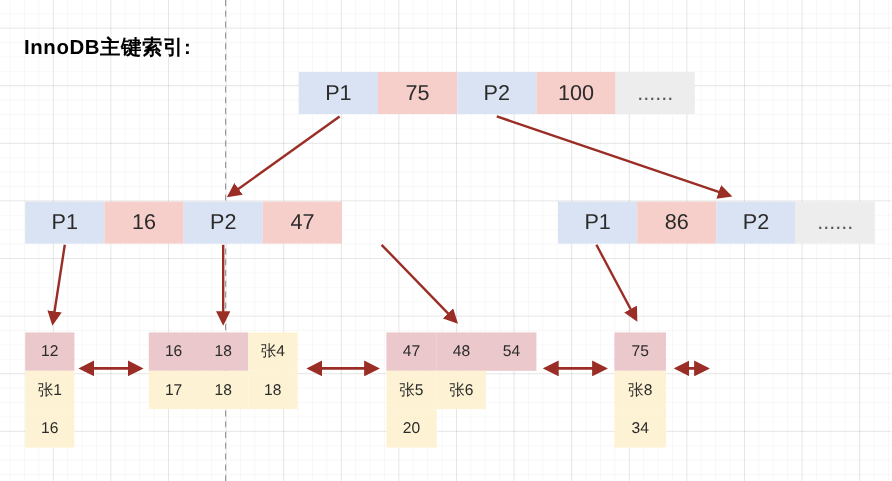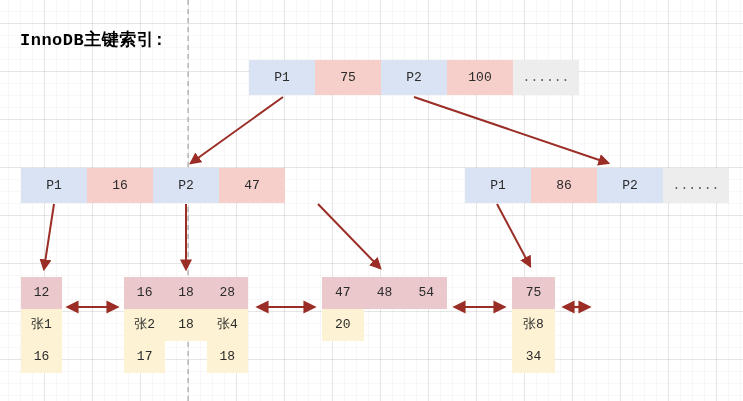--- a/index.html
+++ b/index.html
@@ -1,39 +1,39 @@
 <!DOCTYPE html>
 <html><head>
 <meta charset="utf-8">
 <style>
   html,body{margin:0;padding:0;background:#ffffff;}
   #canvas{
     position:relative;
     width:743px;height:401px;
     overflow:hidden;
-    font-family:Liberation Mono, monospace;
+    font-family:Liberation Sans, sans-serif;
     color:#2b2b2b;
     background-color:#ffffff;
     background-image:
       linear-gradient(to right, rgba(0,0,0,0.075) 1px, transparent 1px),
       linear-gradient(to bottom, rgba(0,0,0,0.075) 1px, transparent 1px),
       linear-gradient(to right, rgba(0,0,0,0.028) 1px, transparent 1px),
       linear-gradient(to bottom, rgba(0,0,0,0.028) 1px, transparent 1px);
     background-size:48px 48px,48px 48px,12px 12px,12px 12px;
     background-position:44px 23px,44px 23px,8px 11px,8px 11px;
   }
   .title{
     position:absolute;left:20px;top:28px;
     font-size:17px;font-weight:bold;color:#000;
     letter-spacing:0.5px;white-space:nowrap;
   }
   .node{position:absolute;display:flex;height:35px;}
   .node .cell{
     width:66px;height:35px;line-height:35px;
-    text-align:center;font-size:13px;flex:0 0 66px;
+    text-align:center;font-size:18px;flex:0 0 66px;
   }
   .cell.blue{background:#dae3f3;}
   .cell.pink{background:#f6cfca;}
   .cell.gray{background:#ededed;color:#595959;}
   .leaf{position:absolute;display:flex;top:277px;}
   .leaf .col{display:flex;flex-direction:column;flex:1 1 0;}
   .leaf .lcell{
     height:32px;line-height:32px;text-align:center;font-size:13px;
   }
   .lcell.lhead{background:#ebc8cb;}
@@ -92,41 +92,41 @@
     <div class="col">
       <div class="lcell lhead">12</div>
       <div class="lcell lbody">张1</div>
       <div class="lcell lbody">16</div>
     </div>
   </div>
 
   <div class="leaf" style="left:124px;width:124px;">
     <div class="col">
       <div class="lcell lhead">16</div>
-      <div class="lcell lbody">张2</div>
       <div class="lcell lbody">17</div>
     </div>
     <div class="col">
       <div class="lcell lhead">18</div>
       <div class="lcell lbody">18</div>
     </div>
     <div class="col">
-      <div class="lcell lhead">28</div>
       <div class="lcell lbody">张4</div>
       <div class="lcell lbody">18</div>
     </div>
   </div>
 
   <div class="leaf" style="left:322px;width:125px;">
     <div class="col">
       <div class="lcell lhead">47</div>
+      <div class="lcell lbody">张5</div>
       <div class="lcell lbody">20</div>
     </div>
     <div class="col">
       <div class="lcell lhead">48</div>
+      <div class="lcell lbody">张6</div>
     </div>
     <div class="col">
       <div class="lcell lhead">54</div>
     </div>
   </div>
 
   <div class="leaf" style="left:512px;width:43px;">
     <div class="col">
       <div class="lcell lhead">75</div>
       <div class="lcell lbody">张8</div>

